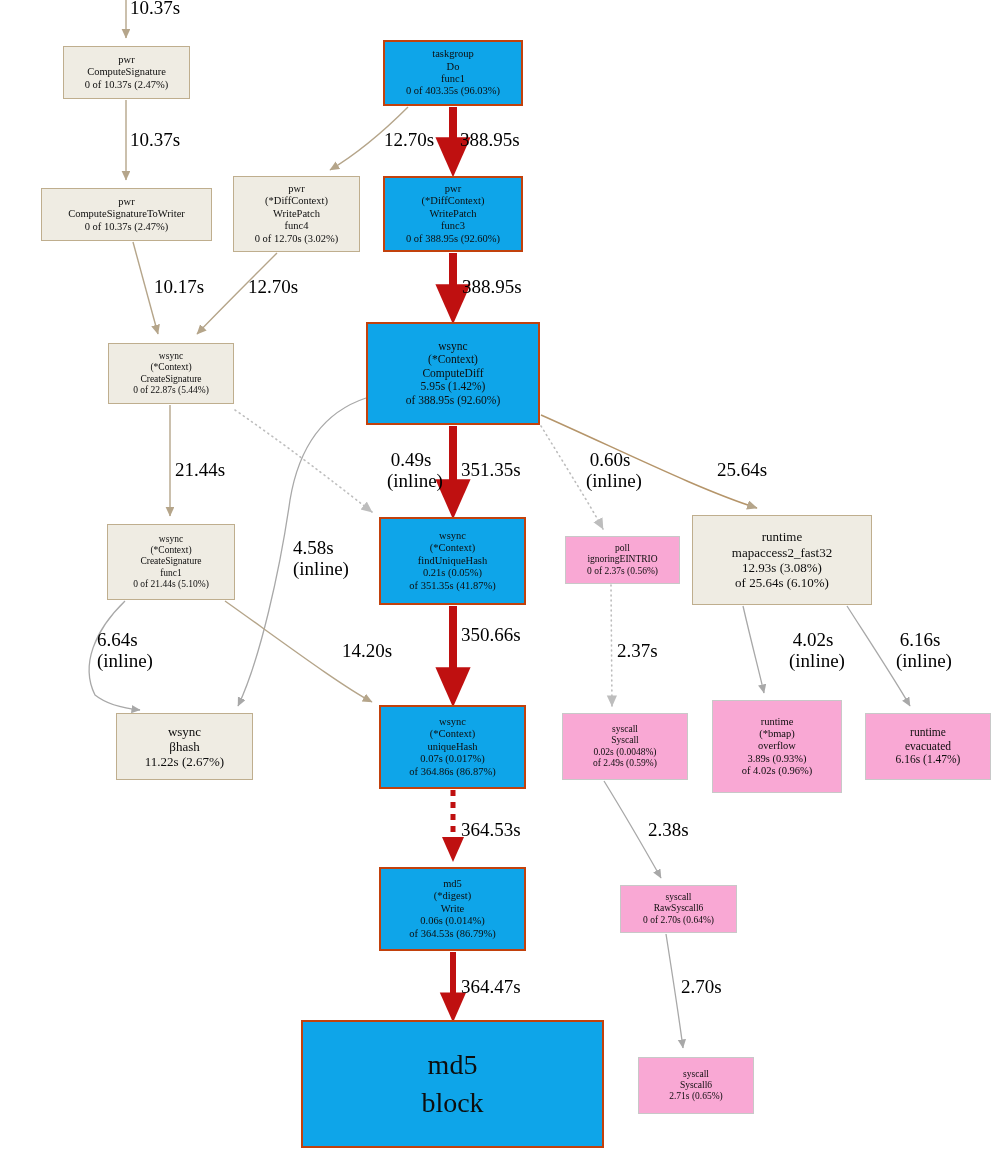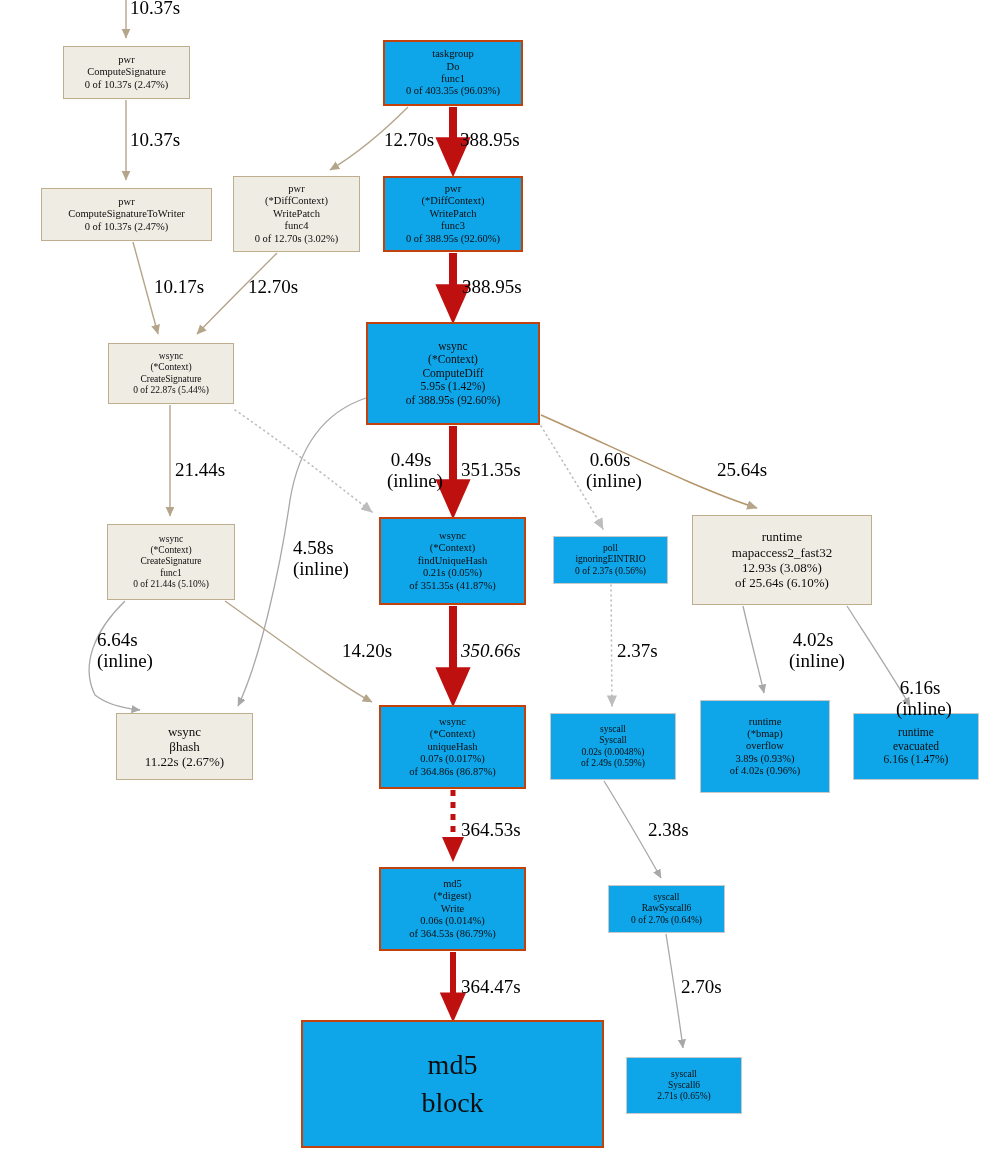--- a/index.html
+++ b/index.html
@@ -32,21 +32,21 @@
     text-align: center;
     color: #0d0d0d;
     line-height: 1.18;
     white-space: nowrap;
   }
   .node .ln { display: block; }
 
   
   .pal-red   { background: #0ea5e9; border: 2px solid #c2410c; }
   .pal-tan   { background: #efece3; border: 1px solid #bfae8e; }
-  .pal-gray  { background: #0ea5e9; border: 1px solid #c8c8c8; }
+  .pal-gray  { background: #f9a8d4; border: 1px solid #c8c8c8; margin-left: 12px; }
 
   .sz-xs .ln { font-size: 9.5px; }
   .sz-s  .ln { font-size: 10.5px; }
   .sz-m  .ln { font-size: 11.5px; }
   .sz-l  .ln { font-size: 13px; }
   .sz-xl .ln { font-size: 28px; line-height: 1.35; }
 
   .edge-label {
     position: absolute;
     color: #000000;
@@ -292,31 +292,31 @@
         <div>4.58s</div>
         <div>(inline)</div>
       </div>
       <div class="edge-label el-l" style="left: 97px; top: 629px; width: 48px; text-align: left;">
         <div>6.64s</div>
         <div>(inline)</div>
       </div>
       <div class="edge-label el-l" style="left: 342px; top: 640px;">
         <div>14.20s</div>
       </div>
-      <div class="edge-label el-l" style="left: 461px; top: 640px; font-style: italic;">
+      <div class="edge-label el-l" style="left: 461px; top: 624px;">
         <div>350.66s</div>
       </div>
       <div class="edge-label el-l" style="left: 617px; top: 640px;">
         <div>2.37s</div>
       </div>
       <div class="edge-label el-l" style="left: 789px; top: 629px; width: 48px; text-align: center;">
         <div>4.02s</div>
         <div>(inline)</div>
       </div>
-      <div class="edge-label el-l" style="left: 896px; top: 629px; width: 48px; text-align: center; margin-top: 48px;">
+      <div class="edge-label el-l" style="left: 896px; top: 629px; width: 48px; text-align: center;">
         <div>6.16s</div>
         <div>(inline)</div>
       </div>
       <div class="edge-label el-l" style="left: 461px; top: 819px;">
         <div>364.53s</div>
       </div>
       <div class="edge-label el-l" style="left: 648px; top: 819px;">
         <div>2.38s</div>
       </div>
       <div class="edge-label el-l" style="left: 461px; top: 976px;">

